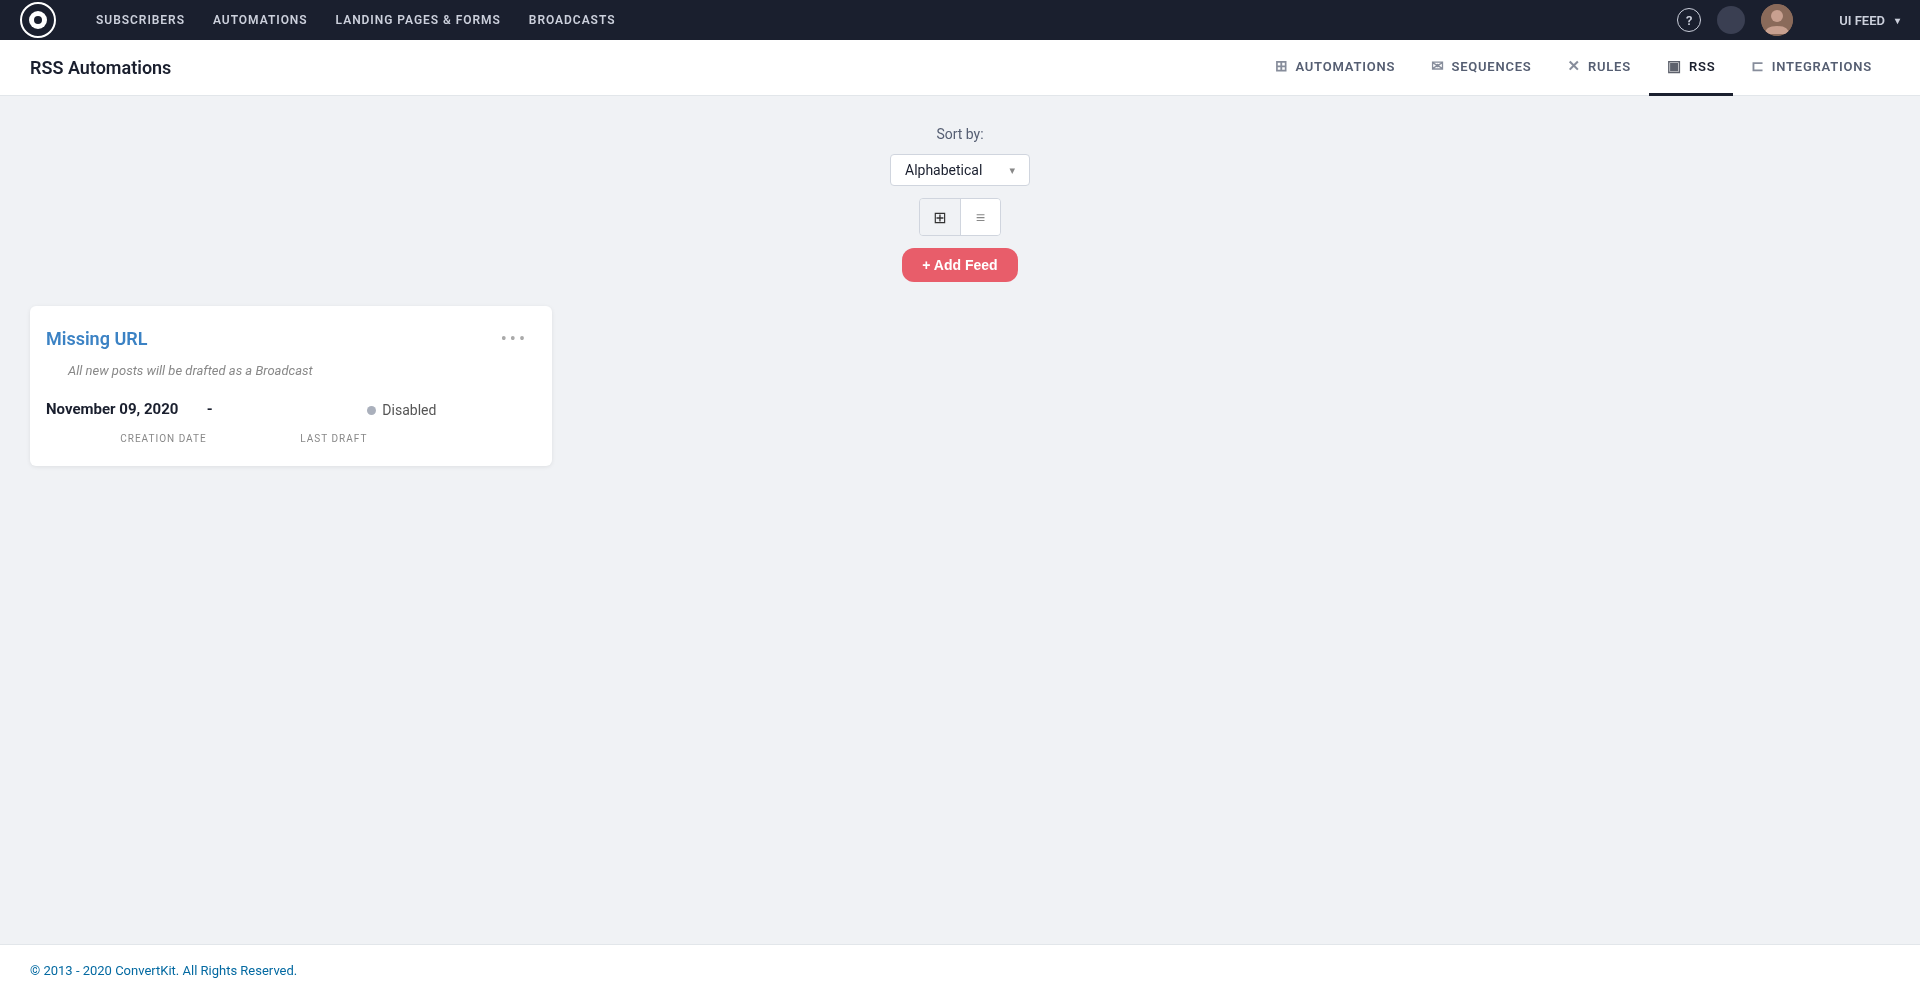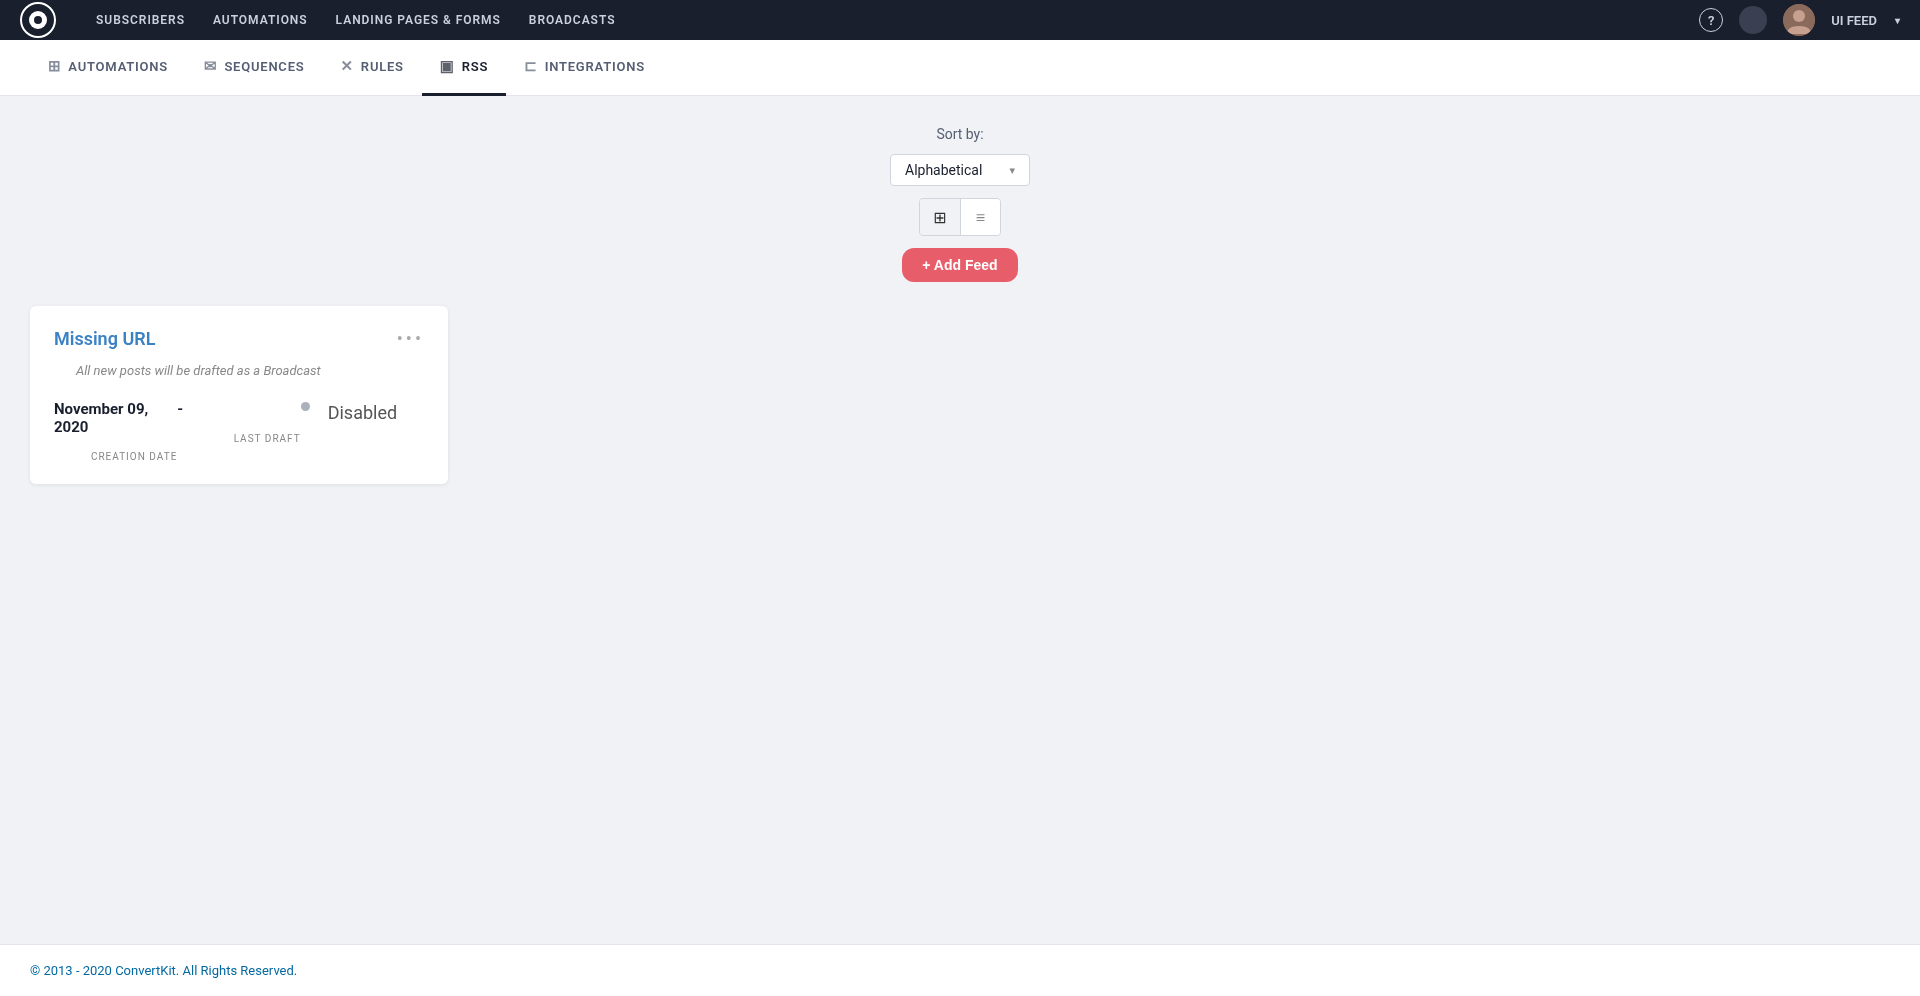--- a/index.html
+++ b/index.html
@@ -91,25 +91,26 @@
       background: #8a6a5a;
       cursor: pointer;
       overflow: hidden;
       display: flex;
       align-items: center;
       justify-content: center;
     }
     .nav-user {
       display: flex;
       align-items: center;
-      gap: 18px;
+      gap: 10px;
       color: #ccd0dc;
       font-size: 13px;
       font-weight: 600;
       cursor: pointer;
+      margin-left: 30px;
     }
     .nav-user .chevron { font-size: 10px; }
 
     
     .sub-nav {
       background: #fff;
       border-bottom: 1px solid #e2e6ea;
       height: 56px;
       display: flex;
       align-items: center;
@@ -216,22 +217,22 @@
       font-size: 14px;
       font-weight: 600;
       cursor: pointer;
     }
 
     
     .feed-card {
       background: #fff;
       border-radius: 6px;
       box-shadow: 0 1px 4px rgba(0,0,0,0.08);
-      padding: 22px 24px 22px 24px;
-      width: 418px;
+      padding: 22px 24px 22px 16px;
+      width: 522px;
       position: relative;
     }
     .card-header {
       display: flex;
       align-items: center;
       justify-content: space-between;
       margin-bottom: 14px;
     }
     .card-title {
       color: #3b82c4;
@@ -269,23 +270,23 @@
     .meta-label {
       font-size: 10px;
       font-weight: 400;
       letter-spacing: 0.1em;
       text-transform: uppercase;
       color: #888;
       text-align: right;
     }
     .status-badge {
       display: flex;
-      align-items: flex-start;
-      gap: 18px;
-      font-size: 18px;
+      align-items: center;
+      gap: 6px;
+      font-size: 14px;
       color: #555;
       padding-top: 2px;
     }
     .status-dot {
       width: 9px;
       height: 9px;
       border-radius: 50%;
       background: #bbb;
       flex-shrink: 0;
     }
@@ -325,20 +326,21 @@
         </svg>
     </div>
     <div class="nav-user">
       <span>UI FEED</span>
       <span class="chevron">▾</span>
     </div>
   </div>
 </nav>
 
 <div class="sub-nav">
+  <span class="page-title">RSS Automations</span>
   <div class="sub-nav-links">
     <div class="sub-nav-link">
       <span class="sub-nav-icon">⊞</span>
       <span>AUTOMATIONS</span>
     </div>
     <div class="sub-nav-link">
       <span class="sub-nav-icon">✉</span>
       <span>SEQUENCES</span>
     </div>
     <div class="sub-nav-link">

